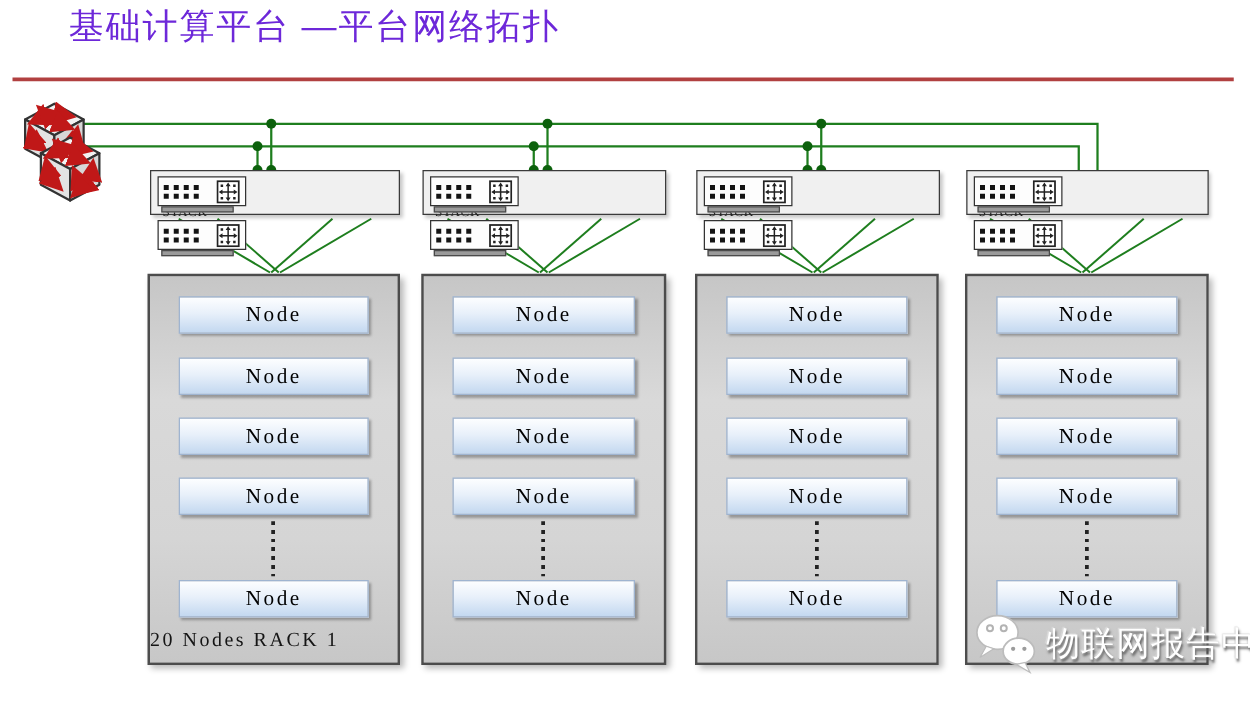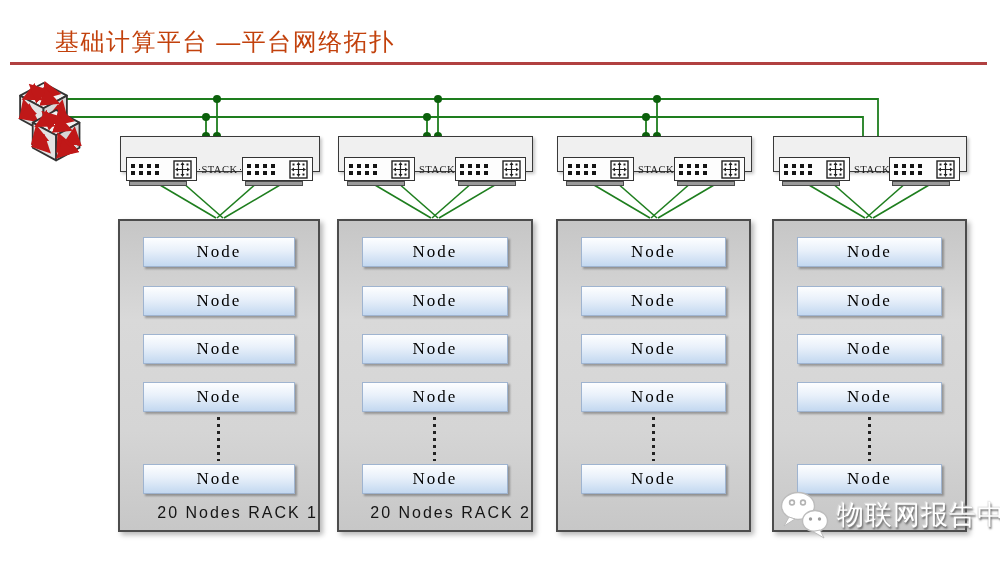--- a/index.html
+++ b/index.html
@@ -2,37 +2,38 @@
 <html><head>
 <meta charset="utf-8">
 <style>
   html,body { margin:0; padding:0; background:#fff; }
   .canvas {
     position:relative; width:1000px; height:562px; background:#fff;
     overflow:hidden; font-family:"Liberation Sans", sans-serif;
   }
   
   .title {
-    position:absolute; left:55px; top:26px;
-    font-size:24px; color:#c2410c; letter-spacing:1.5px; white-space:nowrap;
+    position:absolute; left:55px; top:2px;
+    font-size:28px; color:#6d28d9; letter-spacing:1.5px; white-space:nowrap;
   }
   .red-rule {
     position:absolute; left:10px; top:62px; width:977px; height:3px;
     background:#b14040;
   }
   
   .wires { position:absolute; left:0; top:0; z-index:1; }
   
   .core-switch { position:absolute; left:5px; top:74px; z-index:2; }
   
   .stack {
     position:absolute; top:136px; height:36px; z-index:3;
     background:#f0f0f0; border:1.6px solid #3a3a3a; box-sizing:border-box;
-    display:flex; align-items:flex-start; padding:20px 6px 0 5px;
+    display:flex; align-items:flex-start; padding:4px 6px 0 5px;
     box-shadow:2px 2px 3px rgba(0,0,0,.22);
+    flex-direction:column;
   }
   .sw-unit {
     position:relative; background:#fdfdfd; border:1.5px solid #333;
     box-sizing:border-box; height:24px; width:71px; flex:0 0 auto;
     display:flex; align-items:center; justify-content:space-between; padding:0 4px;
   }
   .sw-unit::after {
     content:''; position:absolute; left:2px; right:9px; bottom:-6px; height:3px;
     background:#9a9a9a; border:1px solid #4a4a4a;
   }
@@ -54,22 +55,22 @@
     background:linear-gradient(180deg,#fdfeff 0%,#e8f0fa 45%,#c3d8f0 100%);
     box-shadow:2px 2px 2px rgba(0,0,0,.3);
     display:flex; align-items:center; justify-content:center;
     font-family:"Liberation Serif", serif; font-size:17px; letter-spacing:2px; color:#000;
   }
   .vdots {
     position:absolute; top:196px; left:calc(50% - 2px); width:3px; height:44px;
     background:repeating-linear-gradient(180deg,#222 0 3px,transparent 3px 7px);
   }
   .rack-label {
-    position:absolute; top:283px; left:0; right:0; text-align:right;
-    font-family:Liberation Sans, sans-serif; font-size:16px; letter-spacing:2px; color:#151515;
+    position:absolute; top:283px; left:0; right:0; text-align:left;
+    font-family:Liberation Serif, serif; font-size:16px; letter-spacing:2px; color:#151515;
     white-space:nowrap;
   }
   
   .watermark {
     position:absolute; left:778px; top:489px; z-index:5;
     display:flex; align-items:center;
   }
   .wm-text {
     margin-left:5px; font-size:27px; letter-spacing:1px; color:#fff; white-space:nowrap;
     text-shadow:1px 2px 2px rgba(95,95,95,.95), -1px -1px 1px rgba(230,230,230,.8), 0 0 1px #9a9a9a;
@@ -340,21 +341,20 @@
     <div class="rack-label">20 Nodes RACK 1</div>
   </div>
 
   <div class="rack" style="left:337px;width:196px">
     <div class="node" style="top:16px">Node</div>
     <div class="node" style="top:65px">Node</div>
     <div class="node" style="top:113px">Node</div>
     <div class="node" style="top:161px">Node</div>
     <div class="vdots"></div>
     <div class="node" style="top:243px">Node</div>
-    <div class="rack-label">20 Nodes RACK 2</div>
   </div>
 
   <div class="rack" style="left:556px;width:195px">
     <div class="node" style="top:16px">Node</div>
     <div class="node" style="top:65px">Node</div>
     <div class="node" style="top:113px">Node</div>
     <div class="node" style="top:161px">Node</div>
     <div class="vdots"></div>
     <div class="node" style="top:243px">Node</div>
   </div>

